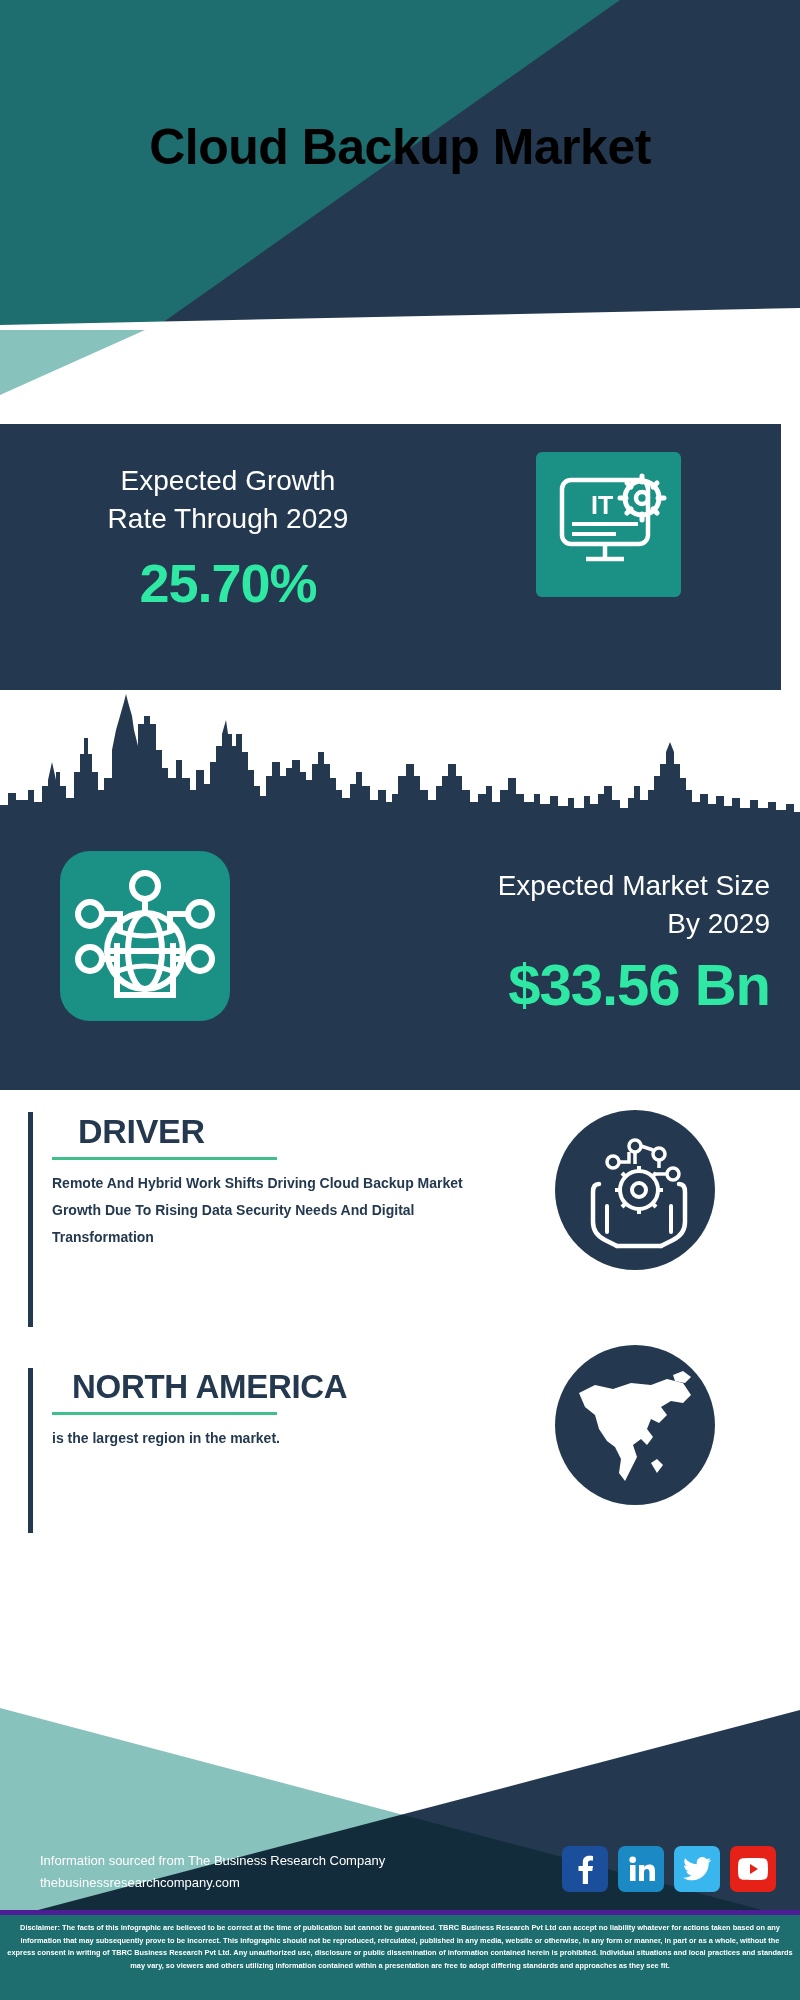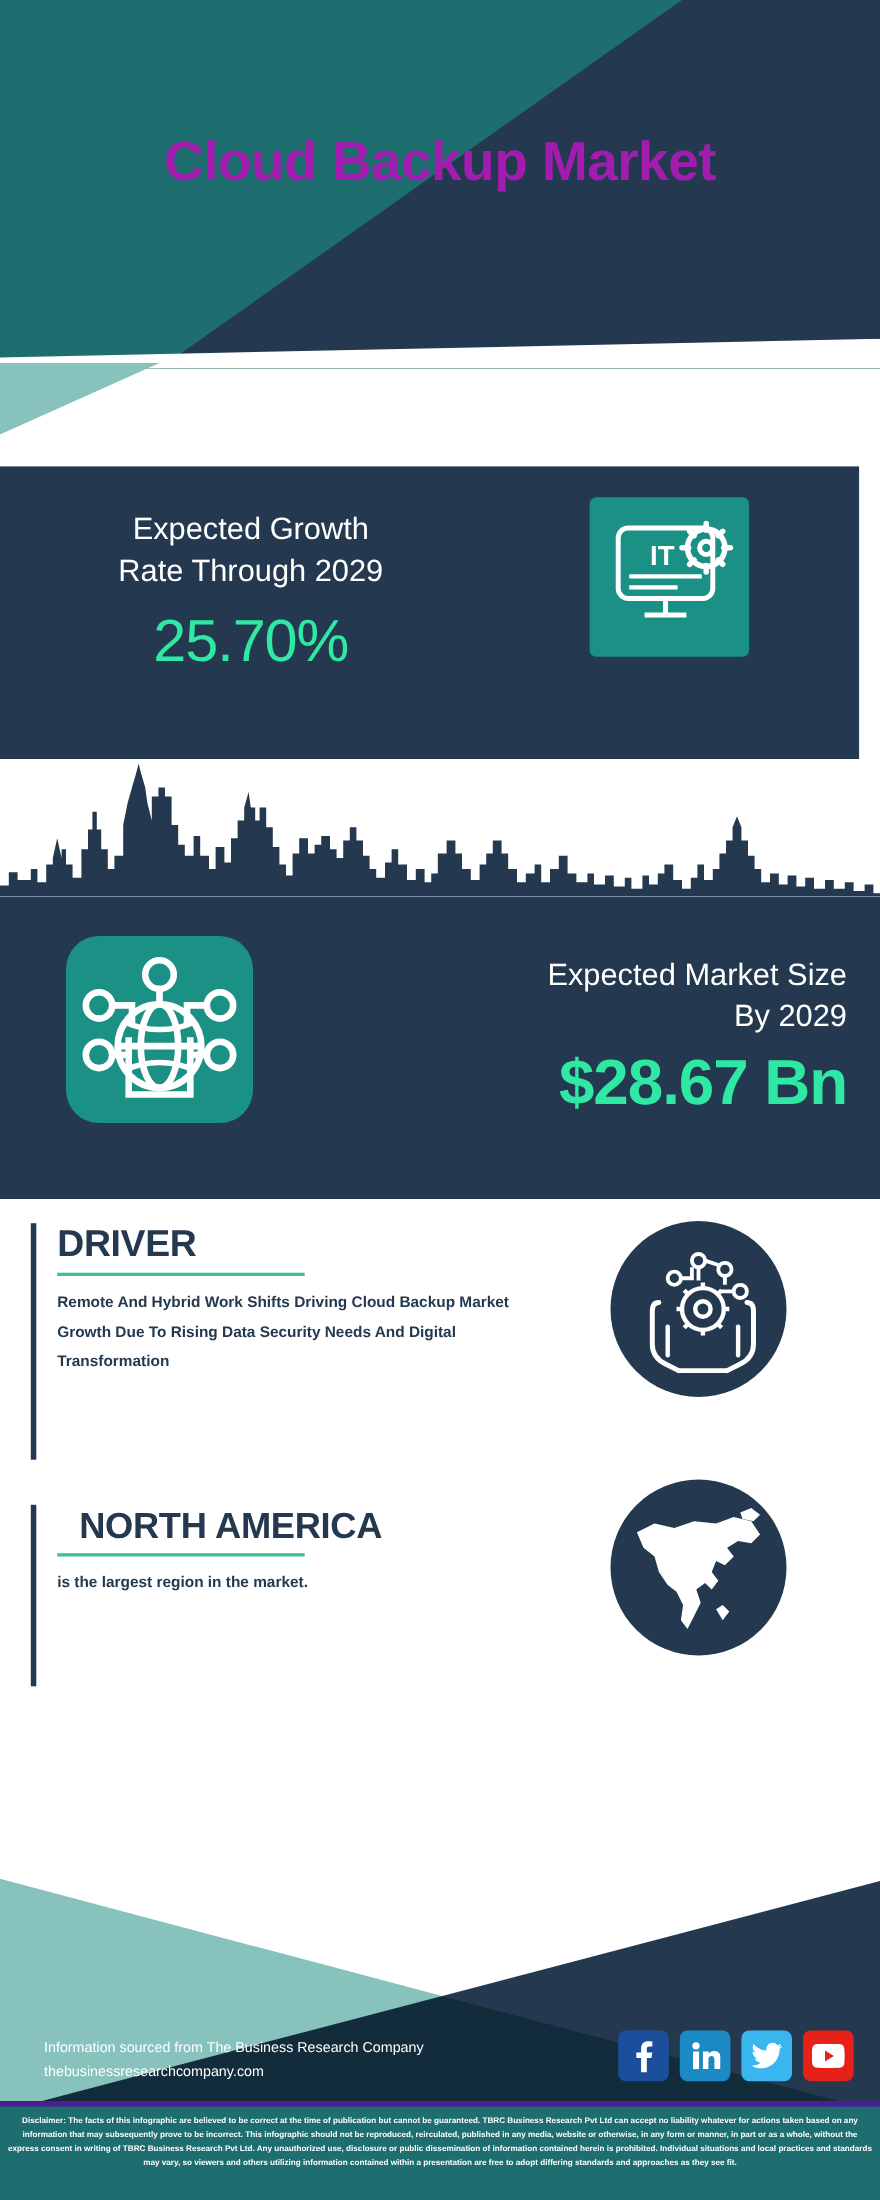--- a/index.html
+++ b/index.html
@@ -37,21 +37,21 @@
     left: 0; top: 0;
     width: 800px; height: 335px;
     background: #ffffff;
     clip-path: polygon(0 325px, 800px 308px, 800px 335px, 0 335px);
   }
   .header-title {
     position: absolute;
     left: 0; top: 118px;
     width: 800px;
     text-align: center;
-    color: #a21caf;
+    color: #000000;
     font-size: 50px;
     font-weight: bold;
     letter-spacing: -0.5px;
     z-index: 5;
   }
   .teal-wedge-top {
     position: absolute;
     left: 0; top: 330px;
     width: 145px; height: 65px;
     background: #87c2bd;
@@ -74,21 +74,21 @@
     color: #ffffff;
   }
   .stat1-label {
     font-size: 28px;
     line-height: 38px;
     font-weight: normal;
   }
   .stat1-value {
     margin-top: 14px;
     font-size: 54px;
-    font-weight: normal;
+    font-weight: bold;
     color: #2fe8a4;
     letter-spacing: -1px;
     text-align: center;
   }
   .icon-tile {
     position: absolute;
     border-radius: 6px;
     background: #1a9184;
   }
   #it-tile { left: 536px; top: 28px; width: 145px; height: 145px; }
@@ -135,21 +135,21 @@
     left: 0; top: 0;
     width: 5px;
     background: #24394f;
   }
   .block-inner { position: absolute; left: 24px; top: 0; width: 440px; }
   .block-title {
     color: #24394f;
     font-weight: bold;
     letter-spacing: -0.3px;
   }
-  .title-lg { font-size: 34px; }
+  .title-lg { font-size: 34px; margin-left: 26px; }
   .title-xl { font-size: 33px; margin-left: 20px; }
   .title-rule {
     height: 3px;
     background: #3fbf8c;
     margin: 6px 0 10px 0;
   }
   .block-body {
     color: #24394f;
     font-weight: bold;
     font-size: 14px;
@@ -304,21 +304,21 @@
         <ellipse cx="85" cy="100" rx="17" ry="38" stroke="#fff" stroke-width="6"></ellipse>
         <line x1="47" y1="100" x2="123" y2="100" stroke="#fff" stroke-width="6"></line>
         <path d="M53 78 Q85 92 117 78" stroke="#fff" stroke-width="5" fill="none"></path>
         <path d="M53 122 Q85 108 117 122" stroke="#fff" stroke-width="5" fill="none"></path>
         <path d="M57 92 L57 144 L113 144 L113 92" stroke="#fff" stroke-width="6" fill="none"></path>
       </svg>
     </div>
     <div class="stat2-text">
       <div class="stat2-label">Expected Market Size</div>
       <div class="stat2-label">By 2029</div>
-      <div class="stat2-value">$28.67 Bn</div>
+      <div class="stat2-value">$33.56 Bn</div>
     </div>
   </div>
 
   <div class="content">
 
     <div class="block" id="driver-block">
       <div class="block-bar" id="driver-bar"></div>
       <div class="block-inner">
         <div class="block-title title-lg">DRIVER</div>
         <div class="title-rule" style="width:225px;"></div>

